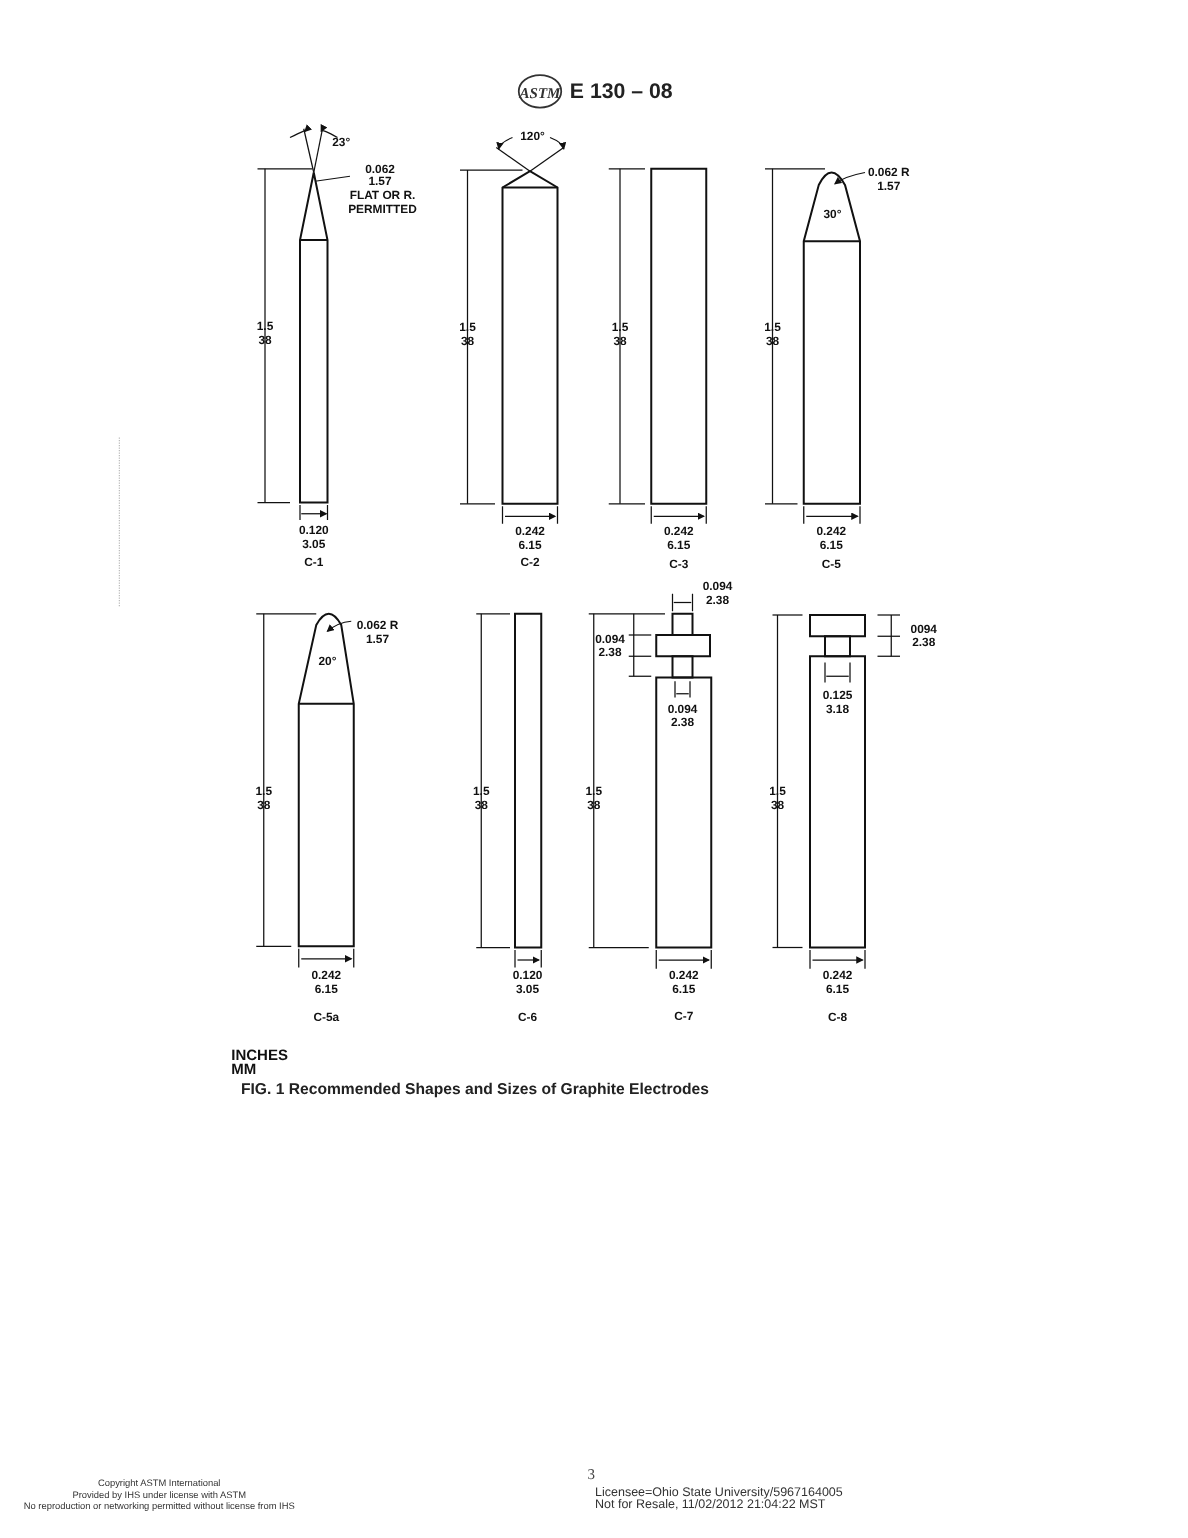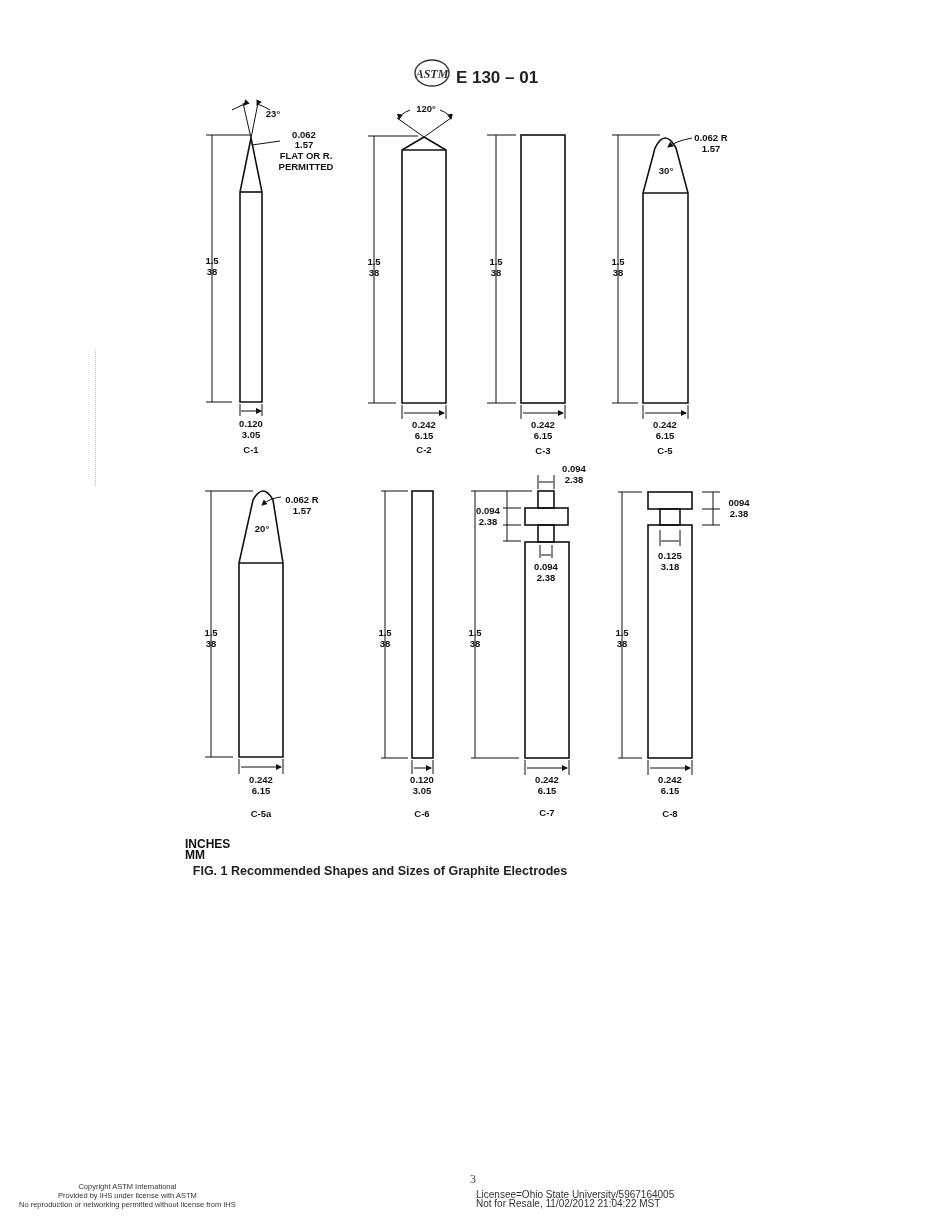--- a/index.html
+++ b/index.html
@@ -1,38 +1,38 @@
 <!DOCTYPE html>
 <html><head>
   <meta charset="utf-8">
   <style>
     html, body { margin: 0; padding: 0; background: #ffffff; }
     body { width: 950px; height: 1230px; position: relative; overflow: hidden; font-family: "Liberation Sans", sans-serif; color: #111; }
     .header { position: absolute; left: 0; top: 58px; width: 950px; text-align: center; }
-    .header-inner { display: inline-flex; align-items: flex-end; gap: 4px; }
+    .header-inner { display: inline-flex; align-items: center; gap: 4px; }
     .std-title { font-family: "Liberation Sans", sans-serif; font-weight: bold; font-size: 17px; color: #222; }
     .figure { position: absolute; left: 0; top: 0; width: 950px; height: 900px; }
     .units { position: absolute; left: 185px; top: 839px; font-size: 12px; font-weight: bold; line-height: 11px; color: #111; }
     .caption { position: absolute; left: 0; top: 864px; width: 760px; text-align: center; font-size: 12.5px; font-weight: bold; color: #222; }
     .page-number { position: absolute; left: 470px; top: 1172px; font-family: "Liberation Serif", serif; font-size: 12px; color: #444; }
     .footer-left { position: absolute; left: 19px; top: 1182px; font-size: 7.5px; line-height: 9px; color: #333; text-align: center; }
     .footer-right { position: absolute; left: 476px; top: 1190px; font-size: 10px; line-height: 9px; color: #333; }
     .side-mark { position: absolute; left: 95px; top: 350px; width: 2px; height: 135px; border-left: 1px dotted #bbb; }
     svg text { font-family: "Liberation Sans", sans-serif; font-weight: bold; fill: #111; }
   </style>
 </head>
 <body>
 
 <div class="header">
   <div class="header-inner">
     <svg width="40" height="30" viewBox="0 0 40 30">
       <ellipse cx="20" cy="15" rx="17" ry="13" fill="none" stroke="#333" stroke-width="1.4"></ellipse>
       <text x="20" y="20" text-anchor="middle" font-size="12" style="font-family:'Liberation Serif',serif;font-style:italic;font-weight:bold;fill:#333">ASTM</text>
     </svg>
-    <span class="std-title">E 130 – 01</span>
+    <span class="std-title">E 130 – 08</span>
   </div>
 </div>
 
 <div class="side-mark"></div>
 
 <svg class="figure" width="950" height="900" viewBox="0 0 950 900">
   <defs>
     <marker id="ar" markerWidth="6" markerHeight="6" refX="5" refY="3" orient="auto">
       <path d="M0,0 L6,3 L0,6 z" fill="#111"></path>
     </marker>

